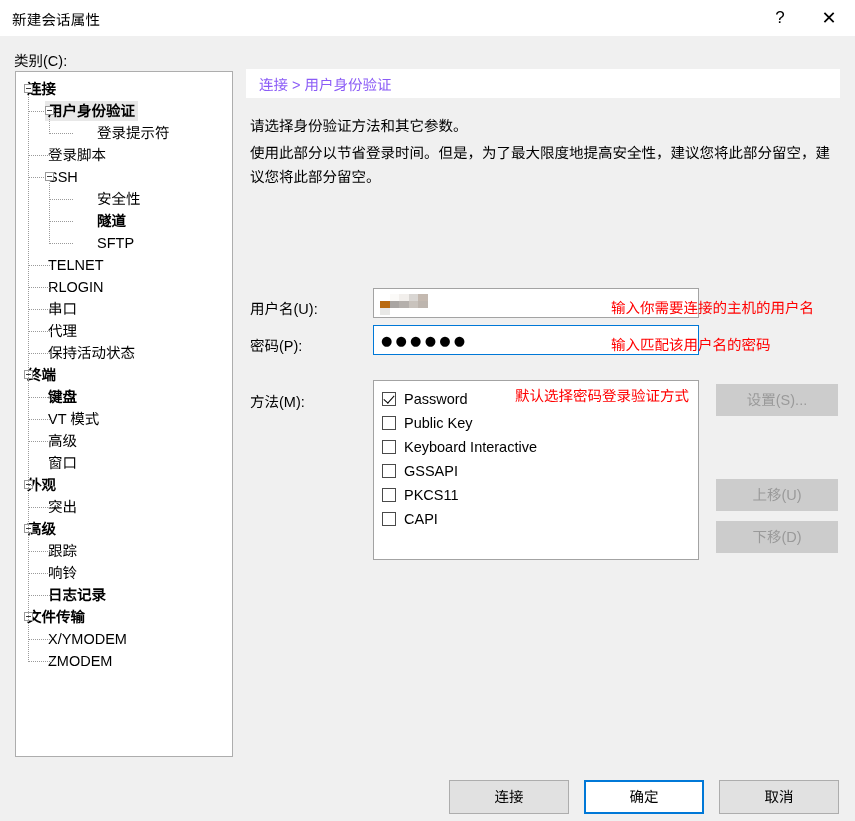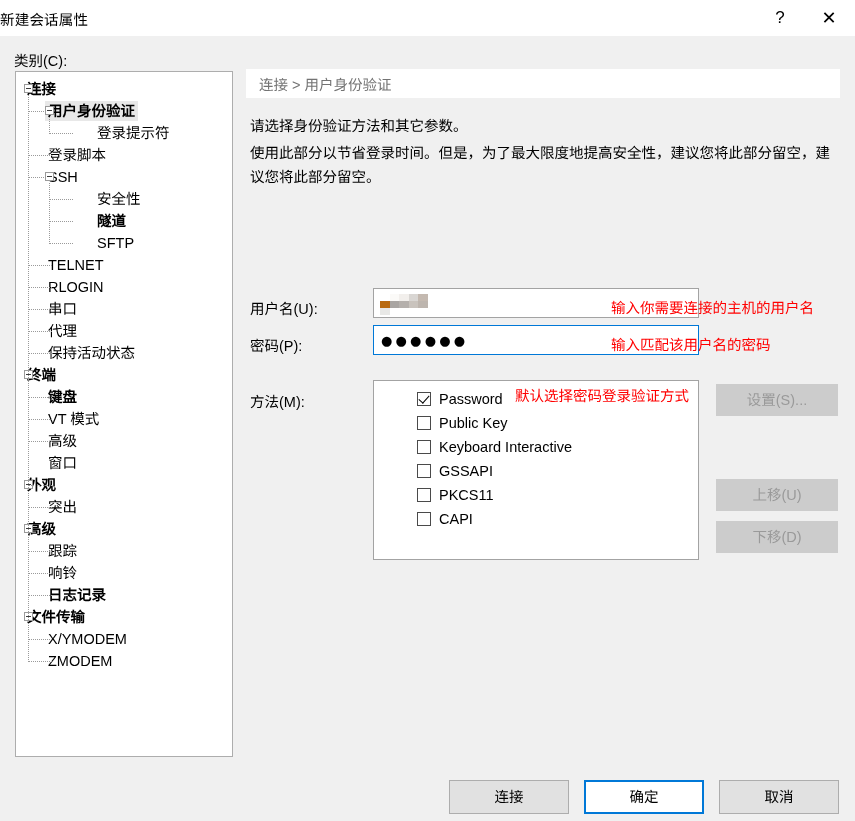--- a/index.html
+++ b/index.html
@@ -22,21 +22,21 @@
   
   #titlebar {
     position: absolute;
     left: 0; top: 0;
     width: 855px; height: 36px;
     background: #ffffff;
     display: flex;
     align-items: center;
   }
   #titlebar .title-text {
-    margin-left: 0;
+    margin-left: 12px;
     font-size: 14.5px;
     color: #000;
     letter-spacing: 0.2px;
     white-space: nowrap;
   }
   #titlebar .tb-spacer { flex: 1 1 auto; }
   .tb-btn {
     width: 46px; height: 36px;
     display: flex;
     align-items: center;
@@ -143,21 +143,21 @@
     position: absolute;
     left: 246px; top: 33px;
     width: 594px;
     height: 688px;
   }
   #breadcrumb {
     position: absolute;
     left: 0; top: 0;
     width: 594px; height: 29px;
     background: #ffffff;
-    color: #737373;
+    color: #8b5cf6;
     font-size: 14.5px;
     display: flex;
     align-items: center;
     padding-left: 13px;
     box-sizing: border-box;
     white-space: nowrap;
   }
   #desc1 {
     position: absolute;
     left: 4px; top: 45px;
@@ -246,21 +246,20 @@
     box-sizing: border-box;
     padding: 6px 0 0 0;
   }
   .chk-row {
     height: 24px;
     display: flex;
     align-items: center;
     padding-left: 8px;
     position: relative;
     cursor: default;
-    margin-left: 35px;
   }
   .chk {
     width: 14px; height: 14px;
     border: 1px solid #4a4a4a;
     background: #ffffff;
     box-sizing: border-box;
     position: relative;
     flex: 0 0 auto;
   }
   .chk.checked::after {

